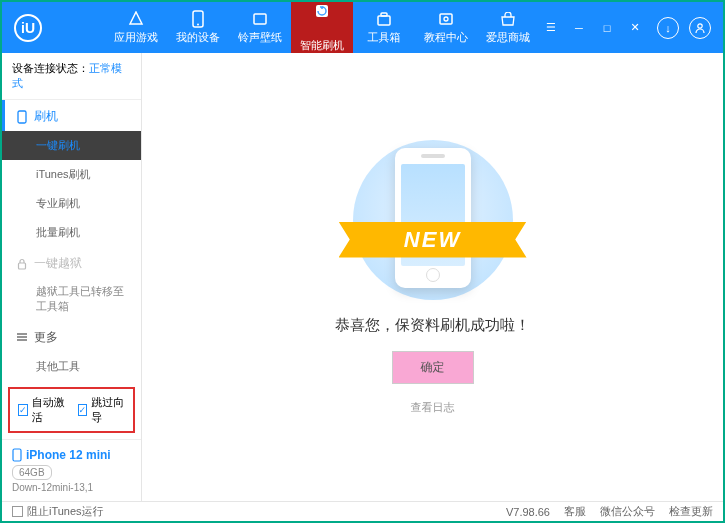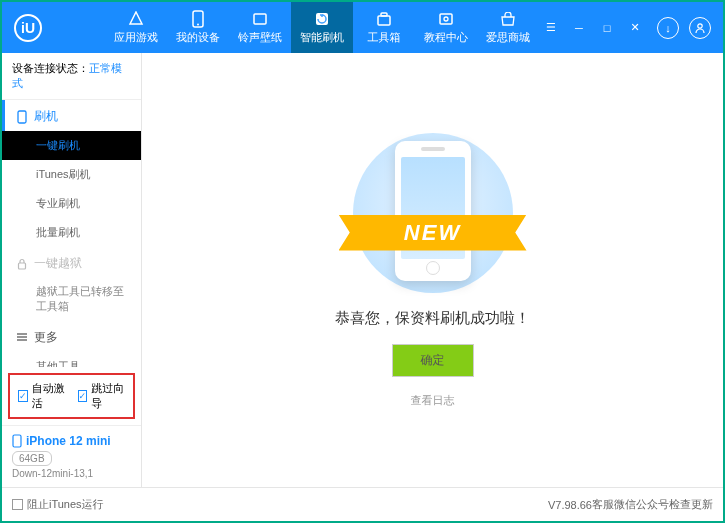--- a/index.html
+++ b/index.html
@@ -5,54 +5,54 @@
 * { margin: 0; padding: 0; box-sizing: border-box; }
 body { font-family: "Microsoft YaHei", Arial, sans-serif; font-size: 12px; background: #fff; }
 .window { width: 725px; height: 523px; border: 2px solid #0a8; position: relative; display: flex; flex-direction: column; overflow: hidden; }
 .titlebar { height: 51px; background: #1a8cff; display: flex; align-items: center; padding: 0 12px; color: #fff; }
 .logo-wrap { display: flex; align-items: center; gap: 8px; width: 128px; }
 .logo-circle { width: 28px; height: 28px; border: 2px solid #fff; border-radius: 50%; display: flex; align-items: center; justify-content: center; font-weight: bold; font-size: 14px; }
 .logo-text { font-size: 15px; font-weight: bold; line-height: 1; }
 .logo-sub { font-size: 9px; opacity: 0.85; }
 .nav { display: flex; height: 100%; }
 .nav-item { width: 62px; display: flex; flex-direction: column; align-items: center; justify-content: center; gap: 2px; cursor: pointer; font-size: 11px; }
-.nav-item.active { background: #0369a1; }
+.nav-item.active { background: #b91c1c; justify-content: space-between; }
 .nav-icon { width: 18px; height: 18px; display: flex; align-items: center; justify-content: center; }
 .win-controls { margin-left: auto; display: flex; gap: 4px; align-items: center; }
 .win-btn { width: 24px; height: 24px; display: flex; align-items: center; justify-content: center; cursor: pointer; font-size: 11px; }
 .circ-btn { width: 22px; height: 22px; border: 1.5px solid #fff; border-radius: 50%; display: flex; align-items: center; justify-content: center; margin-left: 6px; cursor: pointer; font-size: 11px; }
 .body { flex: 1; display: flex; min-height: 0; }
 .sidebar { width: 140px; border-right: 1px solid #e5e5e5; display: flex; flex-direction: column; background: #fff; }
 .conn-status { padding: 8px 10px; font-size: 11px; border-bottom: 1px solid #eee; }
 .conn-status .mode { color: #1a8cff; }
 .side-scroll { flex: 1; overflow-y: auto; }
 .side-section { padding: 8px 14px 6px; display: flex; align-items: center; gap: 6px; color: #555; font-size: 12px; }
 .side-section.active-top { border-left: 3px solid #1a8cff; padding-left: 11px; color: #1a8cff; }
 .side-item { padding: 7px 10px 7px 34px; color: #666; cursor: pointer; font-size: 11px; }
-.side-item.active { background: #000000; color: #1a8cff; }
+.side-item.active { background: #404040; color: #1a8cff; }
 .side-note { padding: 6px 10px 6px 34px; color: #888; font-size: 11px; line-height: 1.4; }
 .checkbox-row { border: 2px solid #e03030; margin: 6px; padding: 6px 8px; display: flex; gap: 12px; align-items: center; font-size: 11px; }
 .cb { display: flex; align-items: center; gap: 4px; cursor: pointer; }
 .cb .box { width: 12px; height: 12px; border: 1px solid #1a8cff; color: #1a8cff; font-size: 9px; display: flex; align-items: center; justify-content: center; }
 .device { padding: 8px 10px; border-top: 1px solid #eee; }
 .dev-name { color: #1a8cff; font-size: 12px; font-weight: bold; display: flex; align-items: center; gap: 4px; }
 .dev-storage { display: inline-block; border: 1px solid #ccc; border-radius: 6px; padding: 1px 6px; font-size: 10px; color: #888; margin-top: 3px; }
 .dev-model { font-size: 10px; color: #888; margin-top: 2px; }
 .main { flex: 1; display: flex; flex-direction: column; align-items: center; justify-content: center; gap: 16px; position: relative; }
 .illus { width: 160px; height: 160px; position: relative; }
 .circle-bg { width: 160px; height: 160px; border-radius: 50%; background: radial-gradient(circle at 50% 45%, #e8f4ff 0%, #c5e5ff 70%, #a8d8ff 100%); position: absolute; }
 .phone { width: 76px; height: 140px; background: #fff; border-radius: 10px; position: absolute; left: 42px; top: 8px; box-shadow: 0 4px 12px rgba(0,0,0,0.15); }
 .phone::before { content:""; position:absolute; top:6px; left:50%; transform:translateX(-50%); width:24px; height:4px; background:#ddd; border-radius:2px; }
 .phone::after { content:""; position:absolute; bottom:6px; left:50%; transform:translateX(-50%); width:12px; height:12px; border:1px solid #ddd; border-radius:50%; }
 .phone-screen { position:absolute; top:16px; left:6px; right:6px; bottom:22px; background: linear-gradient(#b8e0ff,#d8eeff); border-radius:2px; }
 .ribbon { position: absolute; left: -14px; right: -14px; top: 82px; height: 36px; background: #ffb800; display: flex; align-items: center; justify-content: center; font-weight: 900; font-size: 22px; color: #fff; font-style: italic; letter-spacing: 2px; clip-path: polygon(0 0, 100% 0, 94% 50%, 100% 100%, 0 100%, 6% 50%); }
 .success-msg { font-size: 15px; color: #333; }
-.confirm-btn { padding: 7px 28px; border: 1px solid #ccc; background: #84cc16; cursor: pointer; font-size: 12px; color: #555; }
+.confirm-btn { padding: 7px 28px; border: 1px solid #ccc; background: #f9a8d4; cursor: pointer; font-size: 12px; color: #555; }
 .log-link { font-size: 11px; color: #999; cursor: pointer; }
-.statusbar { height: 34px; border-top: 1px solid #e5e5e5; display: flex; align-items: center; padding: 0 10px; font-size: 11px; color: #666; }
+.statusbar { height: 20px; border-top: 1px solid #e5e5e5; display: flex; align-items: center; padding: 0 10px; font-size: 11px; color: #666; gap: 14px; }
 .statusbar .spacer { flex: 1; }
 .sb-item { cursor: pointer; }
 .sb-cb { display: flex; align-items: center; gap: 4px; }
 .sb-cb .box { width: 11px; height: 11px; border: 1px solid #999; }
 svg { display: block; }
 </style>
 </head>
 <body>
 
 <div class="window">

